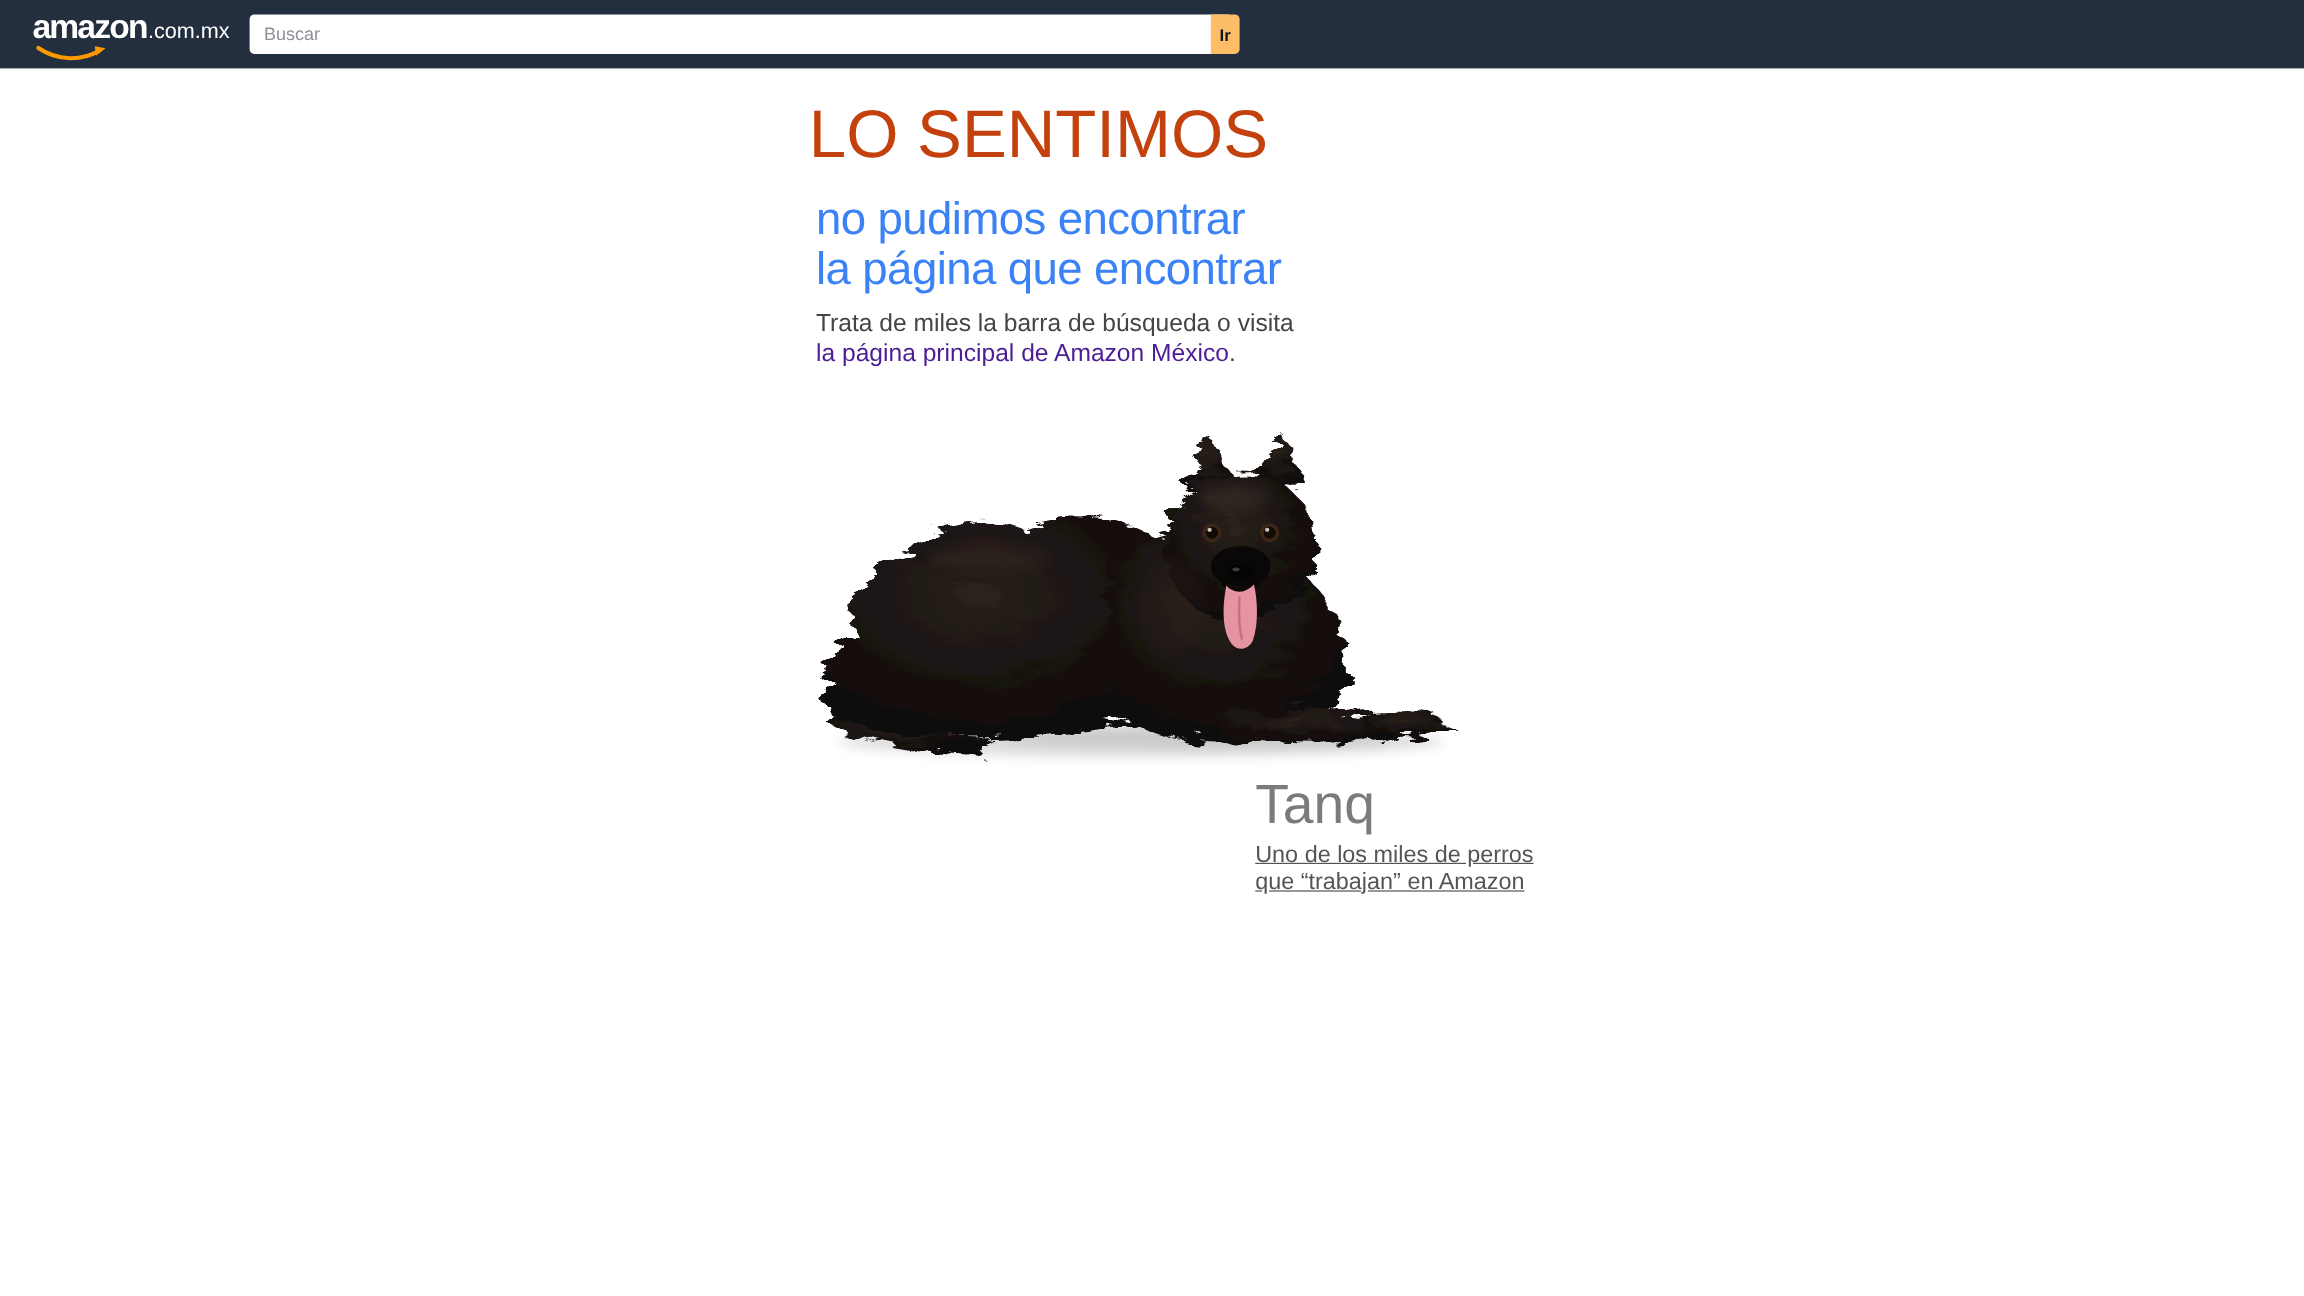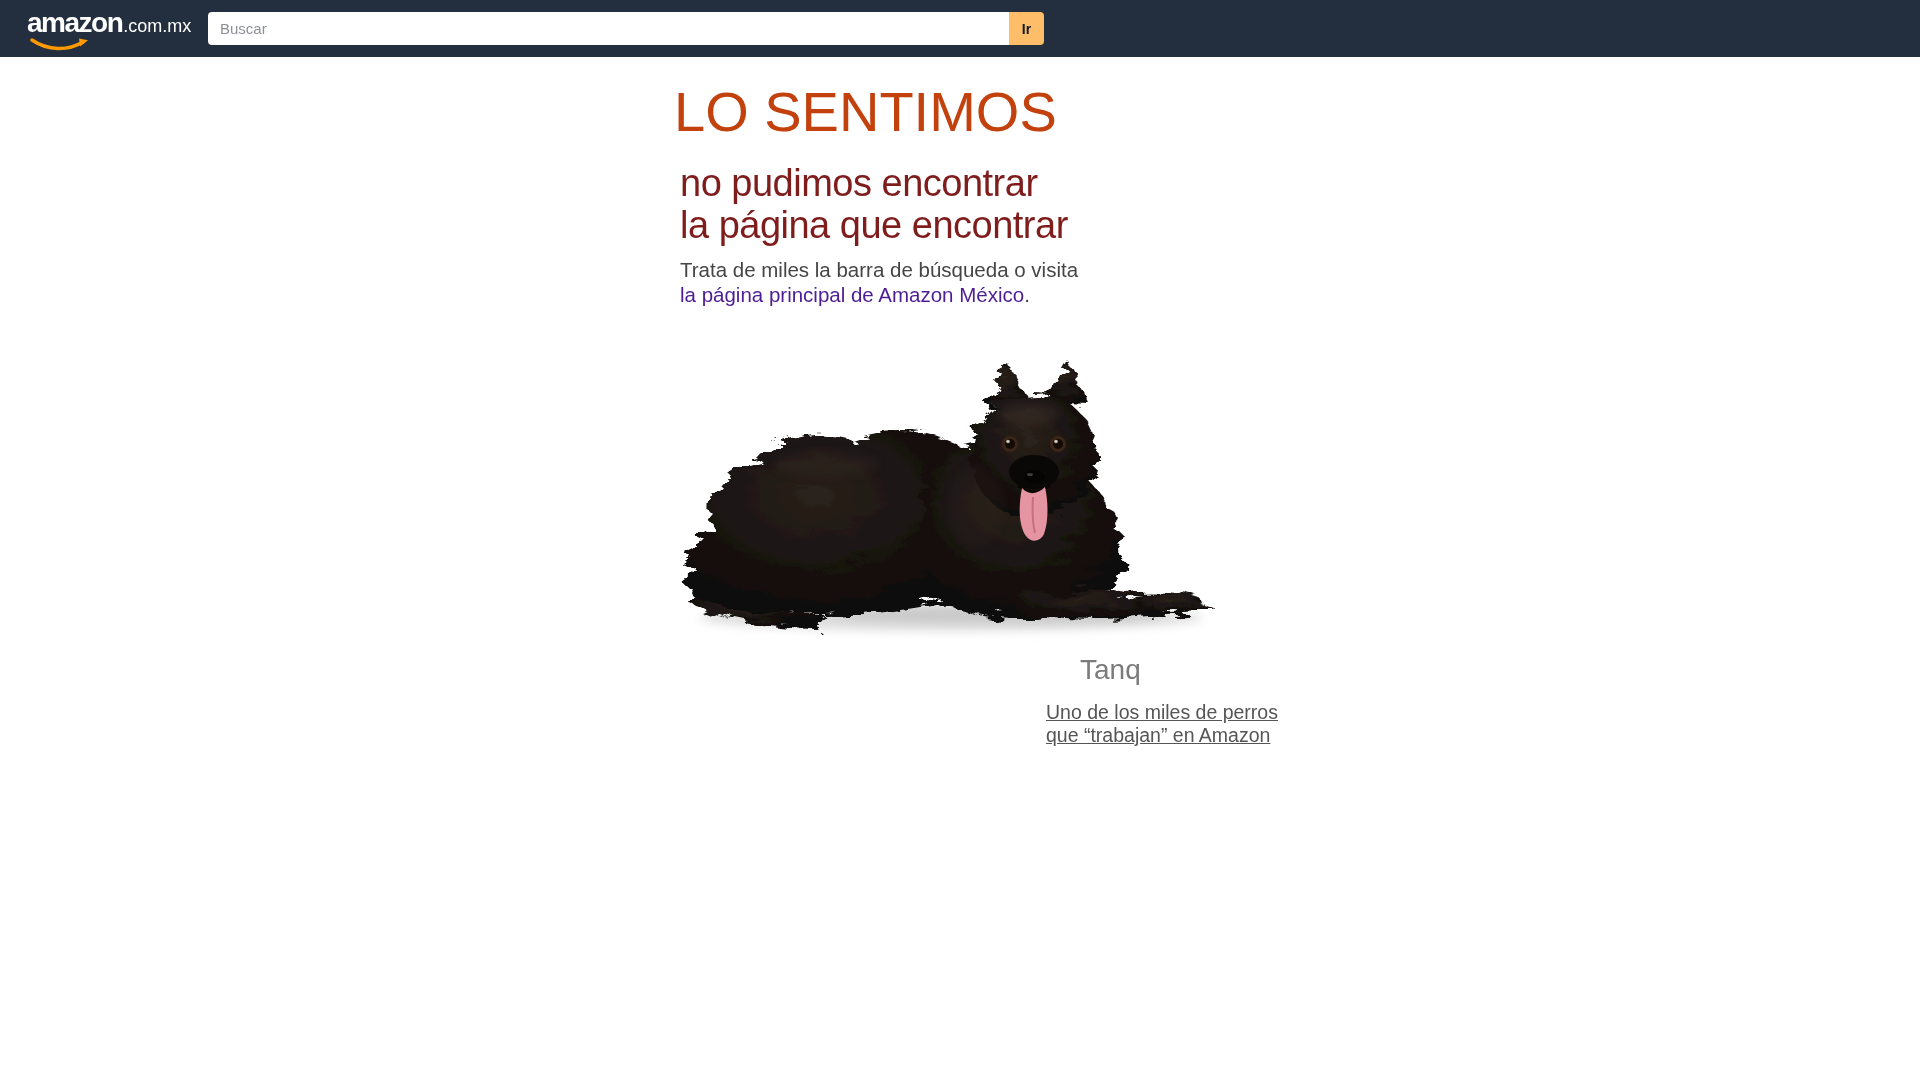--- a/index.html
+++ b/index.html
@@ -57,21 +57,21 @@
     font-size: 15px;
     font-family: "Liberation Sans", "DejaVu Sans", sans-serif;
     color: #111111;
     outline: none;
     margin-left: 15px;
   }
   .search-input::placeholder { color: #8d9096; opacity: 1; }
   .search-button {
     position: absolute;
     left: 1009px; top: 12px;
-    width: 35px; height: 33px;
+    width: 24px; height: 33px;
     border: none;
     border-radius: 0 4px 4px 0;
     background: #febd69;
     color: #131921;
     font-size: 14px;
     font-weight: 700;
     font-family: "Liberation Sans", "DejaVu Sans", sans-serif;
     cursor: pointer;
   }
 
@@ -84,21 +84,21 @@
     color: #c2410c;
     letter-spacing: 0px;
     line-height: 92px;
     white-space: nowrap;
   }
   .error-subtitle {
     position: absolute;
     left: 680px; top: 162px;
     font-size: 38px;
     font-weight: 300;
-    color: #7f1d1d;
+    color: #3b82f6;
     line-height: 42px;
     letter-spacing: -0.5px;
   }
   .error-help {
     position: absolute;
     left: 680px; top: 257px;
     font-size: 20.5px;
     color: #454545;
     line-height: 25px;
   }
@@ -111,25 +111,24 @@
 
   
   .dog-photo {
     position: absolute;
     left: 676px; top: 356px;
     width: 565px; height: 290px;
   }
   .dog-name {
     position: absolute;
     left: 1046px; top: 648px;
-    font-size: 28px;
+    font-size: 46px;
     font-weight: 300;
     color: #7b7b7b;
     line-height: 44px;
-    margin-left: 34px;
   }
   .dog-caption {
     position: absolute;
     left: 1046px; top: 701px;
     font-size: 19.5px;
     color: #555555;
     line-height: 23px;
     text-decoration: underline;
   }
 </style>

